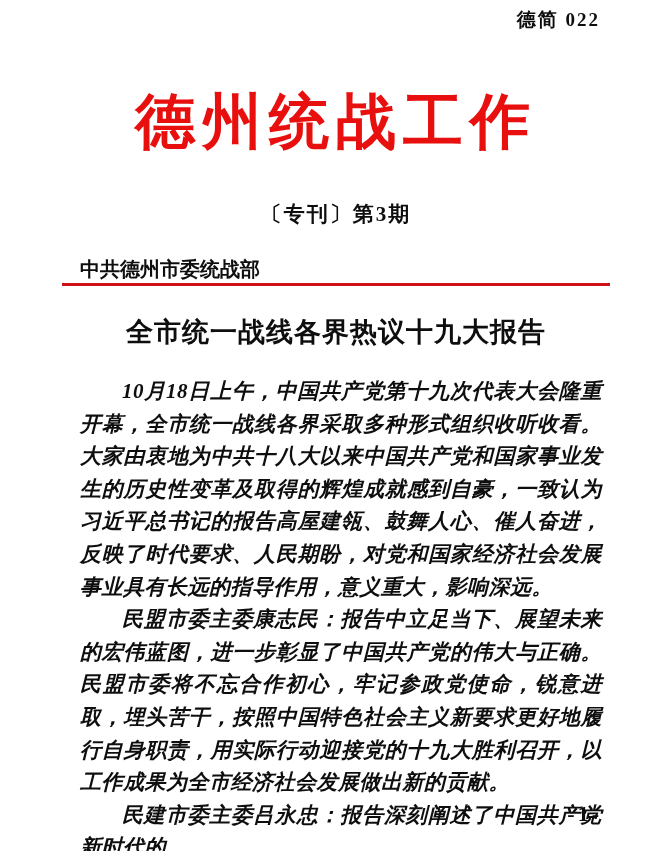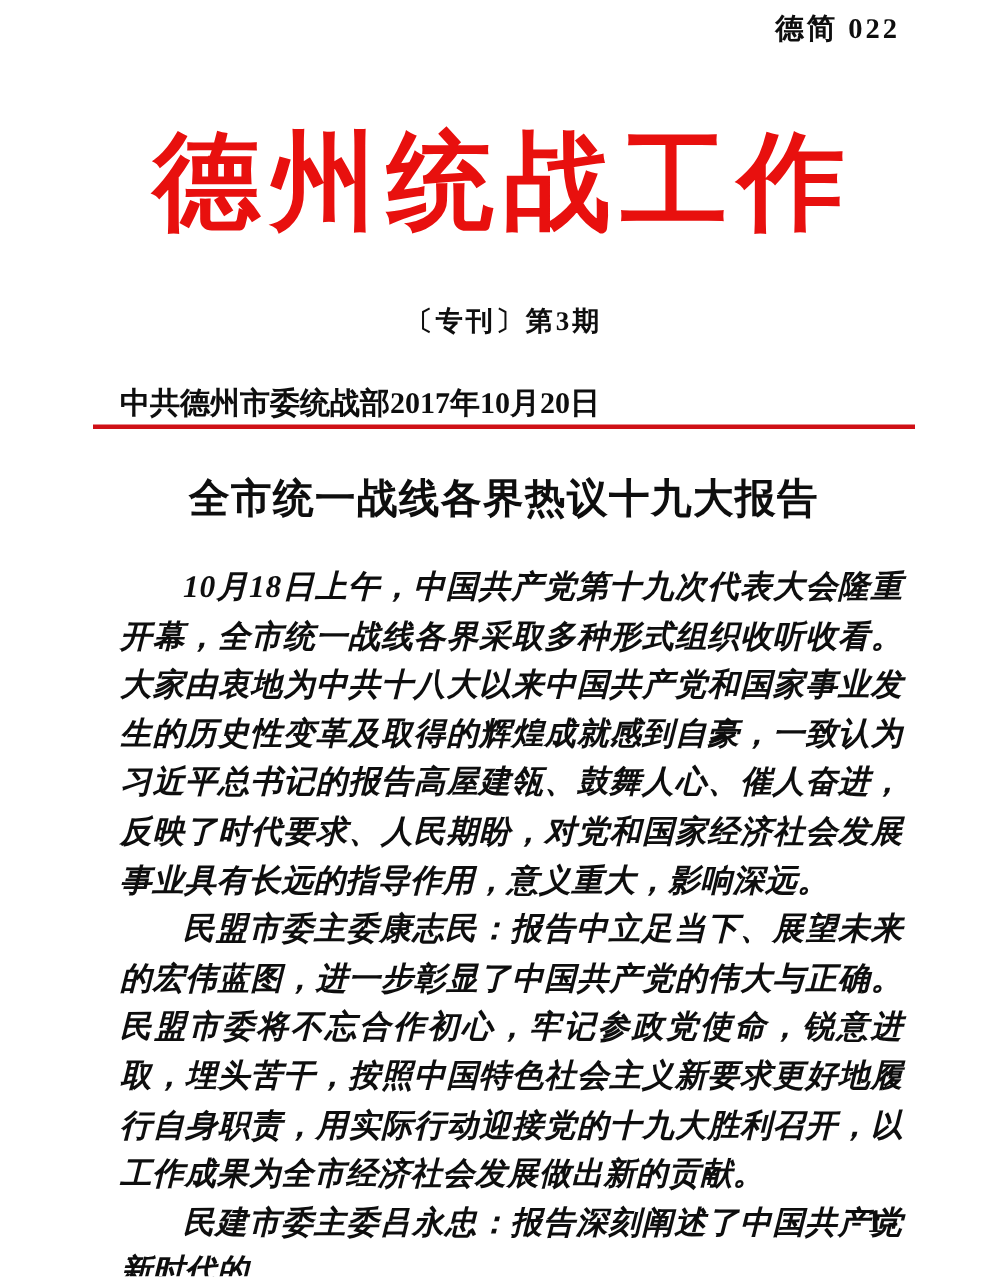--- a/index.html
+++ b/index.html
@@ -19,30 +19,30 @@
     font-weight:bold;
     font-size:19px;
     letter-spacing:2px;
     margin-right:10px;
     line-height:24px;
   }
   .masthead {
     margin-top:50px;
     text-align:center;
     color:#e8100e;
-    font-size:71px;
+    font-size:60px;
     font-weight:bold;
     letter-spacing:7px;
     line-height:80px;
     white-space:nowrap;
   }
   .issue-line {
     text-align:center;
     font-weight:bold;
-    font-size:18px;
+    font-size:21px;
     letter-spacing:2px;
     margin-top:40px;
     line-height:24px;
   }
   .info-row {
     display:flex;
     align-items:flex-end;
     font-weight:bold;
     font-size:20px;
     margin:32px 14px 0 18px;
@@ -86,21 +86,20 @@
 <div class="page">
 
   <div class="doc-number">德简 022</div>
 
   <div class="masthead">德州统战工作</div>
 
   <div class="issue-line">〔专刊〕第3期</div>
 
   <div class="info-row">
     <span>中共德州市委统战部</span>
-    <span>2017年10月20日</span>
   </div>
 
   <hr class="red-rule">
 
   <h1 class="headline">全市统一战线各界热议十九大报告</h1>
 
   <div class="article-body">
       <p class="para">10月18日上午，中国共产党第十九次代表大会隆重开幕，全市统一战线各界采取多种形式组织收听收看。大家由衷地为中共十八大以来中国共产党和国家事业发生的历史性变革及取得的辉煌成就感到自豪，一致认为习近平总书记的报告高屋建瓴、鼓舞人心、催人奋进，反映了时代要求、人民期盼，对党和国家经济社会发展事业具有长远的指导作用，意义重大，影响深远。</p>
       <p class="para">民盟市委主委康志民：报告中立足当下、展望未来的宏伟蓝图，进一步彰显了中国共产党的伟大与正确。民盟市委将不忘合作初心，牢记参政党使命，锐意进取，埋头苦干，按照中国特色社会主义新要求更好地履行自身职责，用实际行动迎接党的十九大胜利召开，以工作成果为全市经济社会发展做出新的贡献。</p>
       <p class="para">民建市委主委吕永忠：报告深刻阐述了中国共产党新时代的</p>

